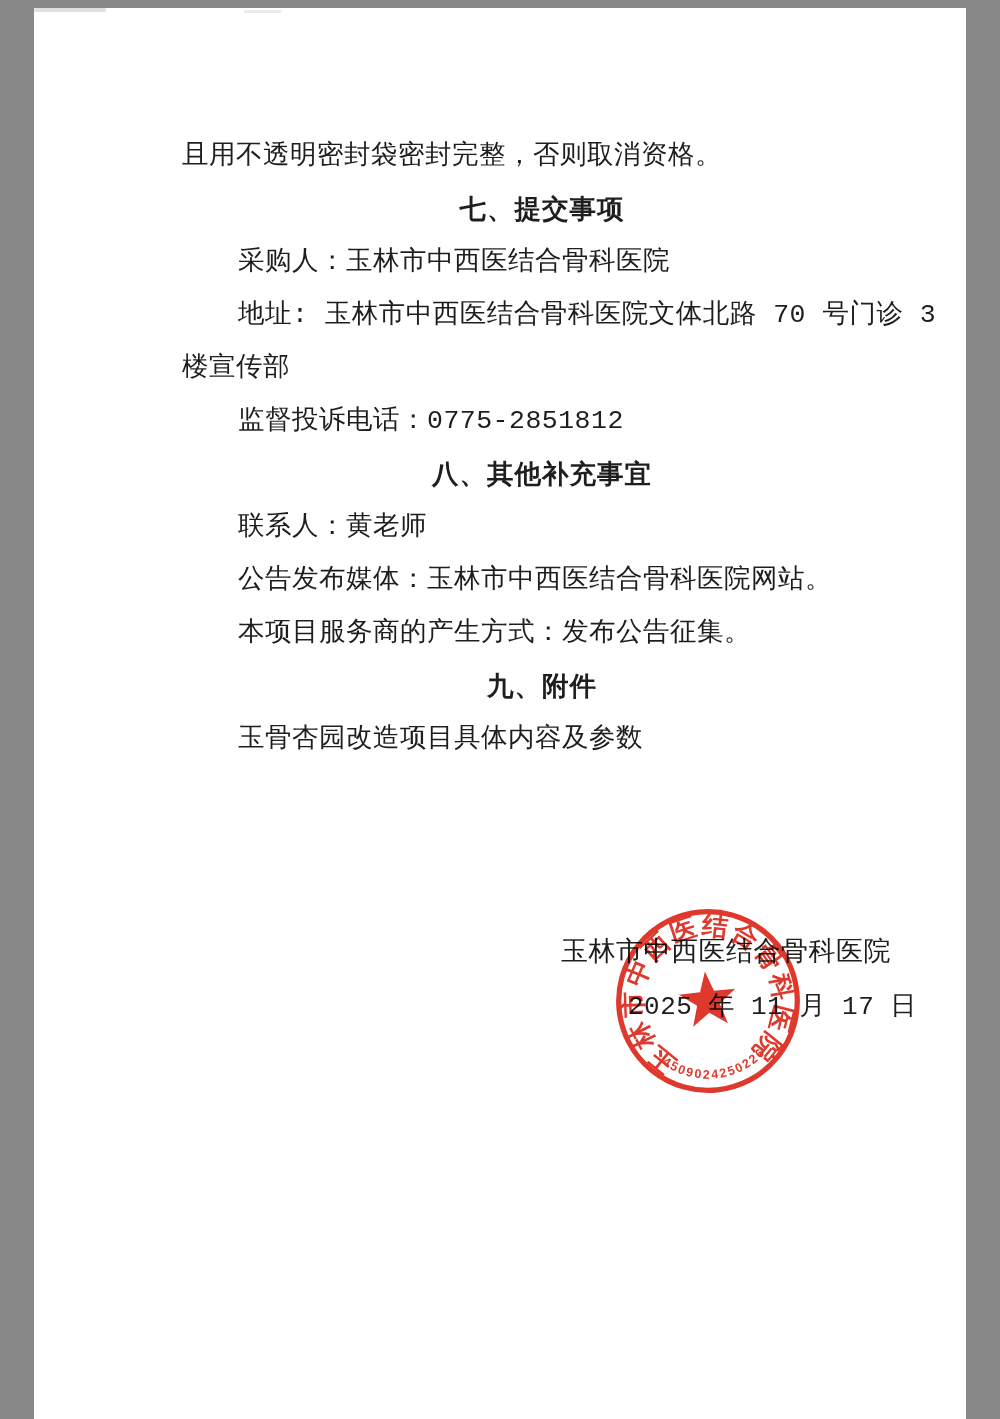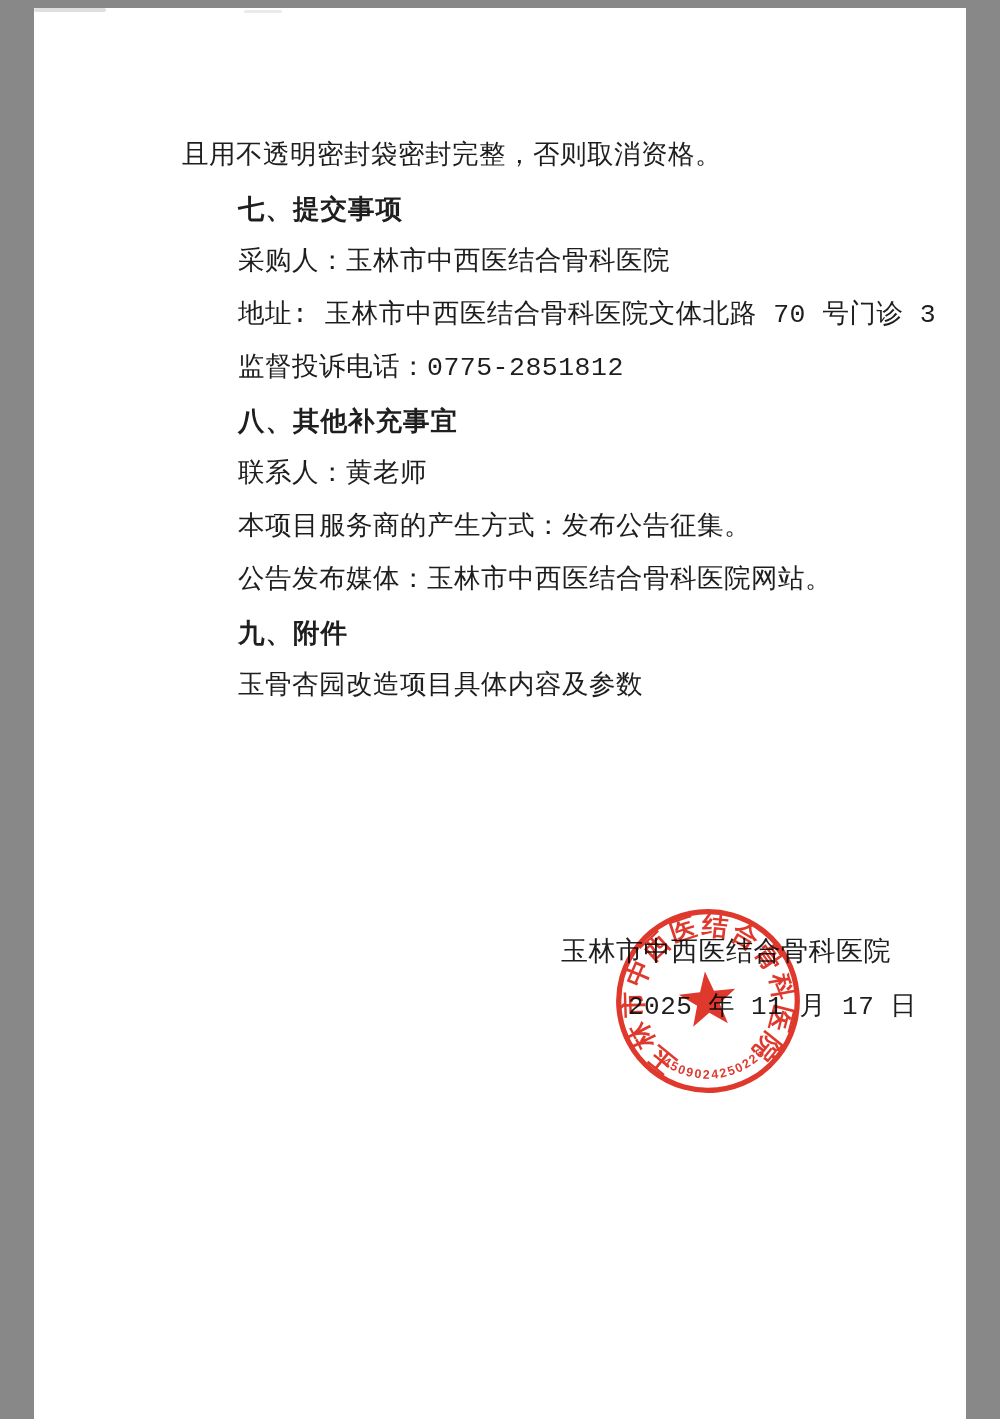--- a/index.html
+++ b/index.html
@@ -30,20 +30,21 @@
     line-height:53px;
     letter-spacing:.5px;
     white-space:nowrap;
   }
   .line{height:53px;}
   .line.indent{padding-left:56px;}
   .line.bold{
     font-family:"Liberation Sans","DejaVu Sans",sans-serif;
     font-weight:700;
     letter-spacing:1px;
+    text-align:center;
   }
   .signature{
     position:absolute;left:0;top:0;width:1000px;height:0;
   }
   .sig-org{
     position:absolute;left:527px;top:925px;
     font-size:27px;letter-spacing:.5px;white-space:nowrap;
   }
   .sig-date{
     position:absolute;left:594px;top:980px;
@@ -80,25 +81,26 @@
 <div class="page">
 
   <div class="scan-artifact artifact-1"></div>
   <div class="scan-artifact artifact-2"></div>
 
   <div class="doc-lines">
       <div class="line">且用不透明密封袋密封完整，否则取消资格。</div>
       <div class="line indent bold">七、提交事项</div>
       <div class="line indent">采购人：玉林市中西医结合骨科医院</div>
       <div class="line indent">地址: 玉林市中西医结合骨科医院文体北路 70 号门诊 3</div>
+      <div class="line">楼宣传部</div>
       <div class="line indent">监督投诉电话：0775-2851812</div>
       <div class="line indent bold">八、其他补充事宜</div>
       <div class="line indent">联系人：黄老师</div>
+      <div class="line indent">公告发布媒体：玉林市中西医结合骨科医院网站。</div>
       <div class="line indent">本项目服务商的产生方式：发布公告征集。</div>
-      <div class="line indent">公告发布媒体：玉林市中西医结合骨科医院网站。</div>
       <div class="line indent bold">九、附件</div>
       <div class="line indent">玉骨杏园改造项目具体内容及参数</div>
     </div>
 
   <div class="signature">
     <div class="sig-org">玉林市中西医结合骨科医院</div>
     <div class="sig-date">2025 年 11 月 17 日</div>
   </div>
 
   <div class="seal">

